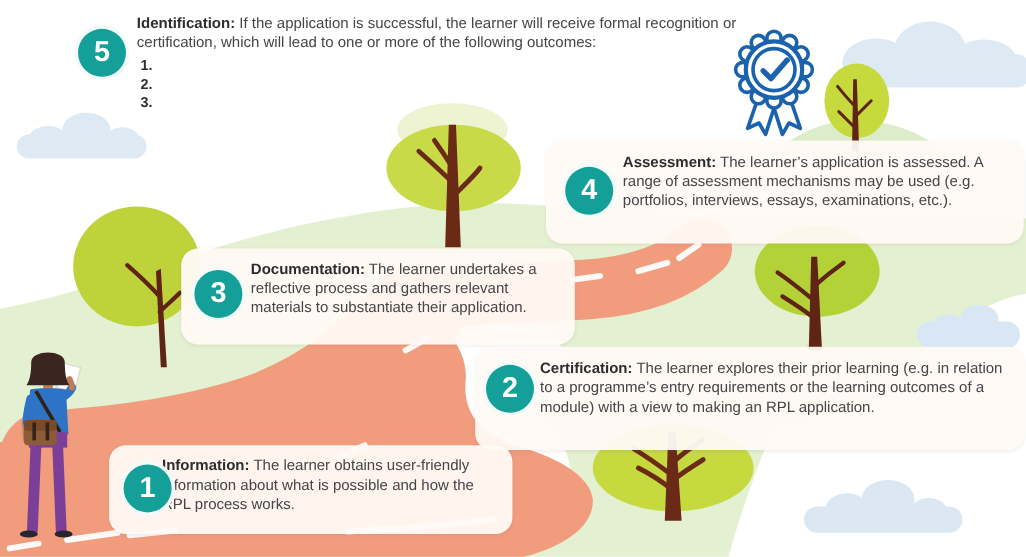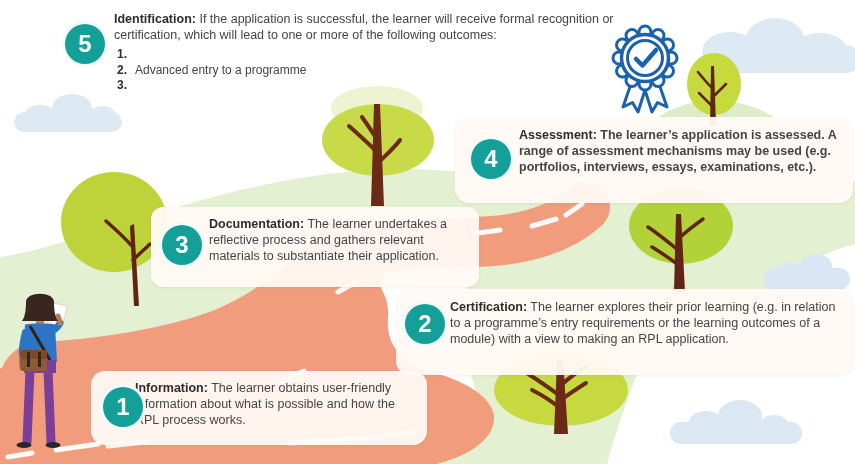--- a/index.html
+++ b/index.html
@@ -194,36 +194,35 @@
   <span>5</span>
 </div>
 <div class="step5-wrap" style="left:114px;top:11px;width:505px;">
   <p class="cardtext"><b>Identification:</b> <span>If the application is successful, the learner will receive formal recognition or certification, which will lead to one or more of the following outcomes:</span></p>
   <div class="s5list" style="padding-left:3px;">
     <div class="s5row">
         <b>1.</b>
       </div>
     <div class="s5row">
         <b>2.</b>
-        <span>Advanced entry to a programme</span>
       </div>
     <div class="s5row">
         <b>3.</b>
       </div>
   </div>
 </div>
 
-<div class="card" style="left:455px;top:117px;width:398px;height:86px;padding:10px 12px 10px 64px;font-weight:bold;">
+<div class="card" style="left:455px;top:117px;width:398px;height:86px;padding:10px 12px 10px 64px;">
   <p class="cardtext"><b>Assessment:</b> <span>The learner’s application is assessed. A range of assessment mechanisms may be used (e.g. portfolios, interviews, essays, examinations, etc.).</span></p>
 </div>
 <div class="stepnum" style="left:468px;top:136px;">
   <span>4</span>
 </div>
 
-<div class="card" style="left:151px;top:207px;width:328px;height:80px;padding:9px 12px 9px 58px;border-radius:12px;">
+<div class="card" style="left:151px;top:207px;width:328px;height:80px;padding:9px 12px 9px 58px;">
   <p class="cardtext"><b>Documentation:</b> <span>The learner undertakes a reflective process and gathers relevant materials to substantiate their application.</span></p>
 </div>
 <div class="stepnum" style="left:159px;top:222px;">
   <span>3</span>
 </div>
 
 <div class="card" style="left:396px;top:289px;width:458px;height:86px;padding:10px 10px 10px 54px;">
   <p class="cardtext"><b>Certification:</b> <span>The learner explores their prior learning (e.g. in relation to a programme’s entry requirements or the learning outcomes of a module) with a view to making an RPL application.</span></p>
 </div>
 <div class="stepnum" style="left:402px;top:301px;">

